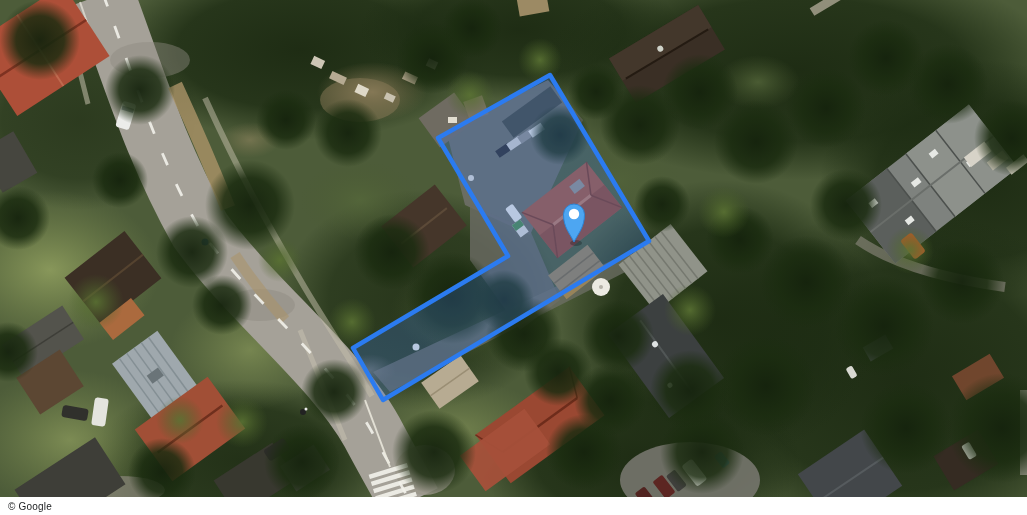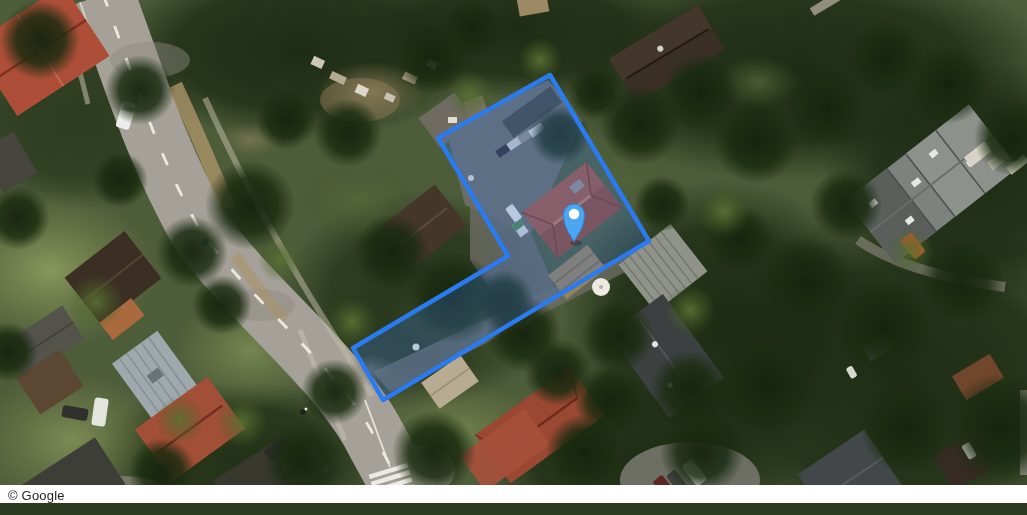--- a/index.html
+++ b/index.html
@@ -1,21 +1,21 @@
 <!DOCTYPE html>
 <html><head>
 <meta charset="utf-8">
 <style>
   html,body{margin:0;padding:0;background:#ffffff;}
   .screen{position:relative;width:1027px;height:515px;overflow:hidden;
           font-family:"Liberation Sans",sans-serif;background:#2c3a20;}
   .map-svg{position:absolute;top:0;left:0;display:block;}
-  .attribution{position:absolute;left:0;bottom:12px;width:100%;height:18px;
-               background:#ffffff;display:flex;align-items:flex-end;box-sizing:border-box;
-               padding-left:8px;font-size:13px;color:#222426;letter-spacing:.2px;}
+  .attribution{position:absolute;left:0;bottom:0;width:100%;height:18px;
+               background:#ffffff;display:flex;align-items:center;box-sizing:border-box;
+               padding-left:8px;font-size:10px;color:#222426;letter-spacing:.2px;}
 </style>
 </head>
 <body>
 
 <div class="screen">
 <svg class="map-svg" width="1027" height="497" viewBox="0 0 1027 497">
   <defs>
     <radialGradient id="gForest">
           <stop offset="0" stop-color="#1c2a12" stop-opacity=".95"></stop>
           <stop offset=".65" stop-color="#1d2c13" stop-opacity=".8"></stop>

